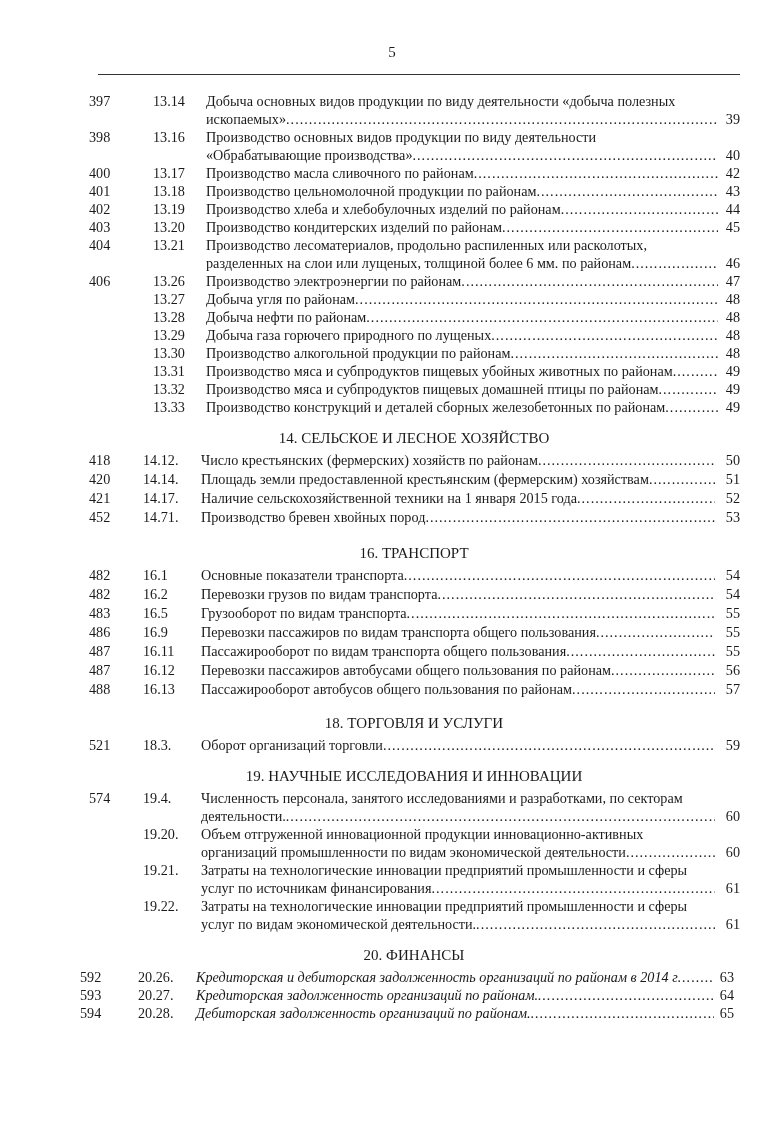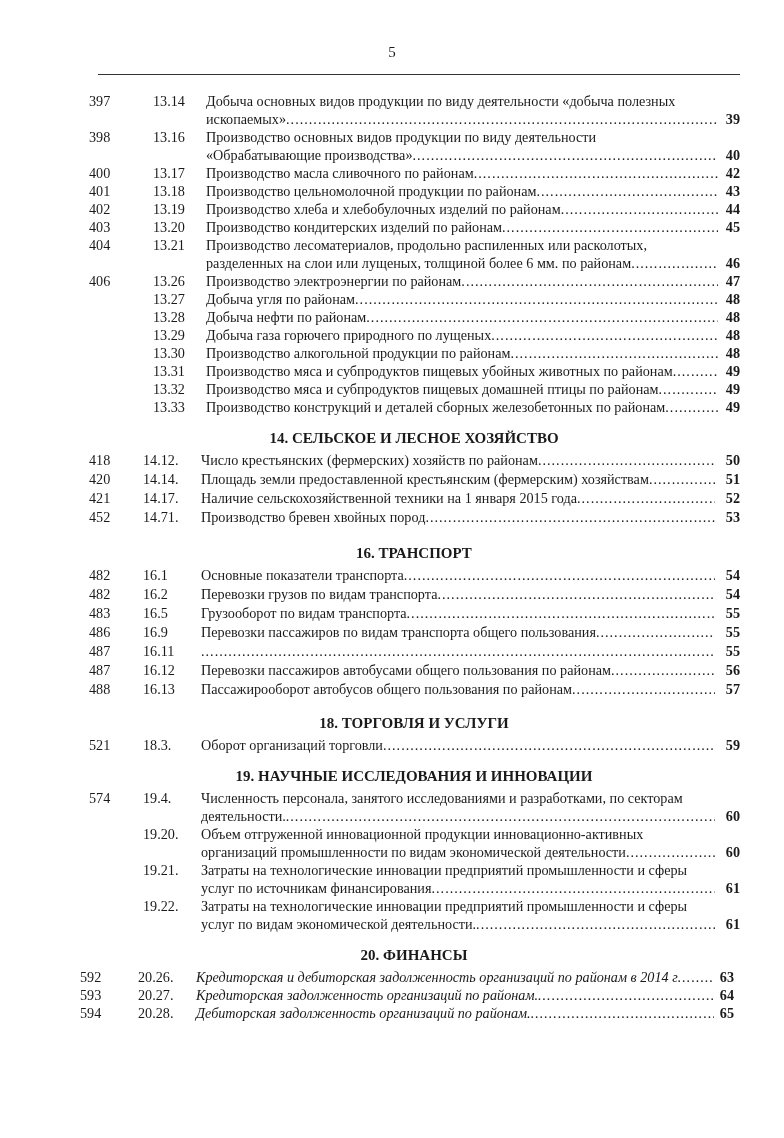--- a/index.html
+++ b/index.html
@@ -5,26 +5,26 @@
   html, body { margin:0; padding:0; background:#ffffff; }
   body { width:784px; height:1138px; position:relative; overflow:hidden;
          font-family:"Liberation Serif", "DejaVu Serif", serif; color:#1a1a1a; }
   .page-num { position:absolute; top:44px; left:0; width:784px; text-align:center; font-size:15px; }
   .rule { position:absolute; top:74px; left:98px; width:642px; height:0; border-top:1px solid #333; }
   .content { position:absolute; top:92px; left:0; width:768px; }
   .row { position:relative; font-size:14.2px; line-height:18px; }
   .c-src { position:absolute; left:89px; top:0; }
   .c-num { position:absolute; left:153px; top:0; }
   .c-title { margin-left:206px; width:512px;text-align:right; }
-  .c-page { position:absolute; right:28px; bottom:0;font-weight:bold; }
+  .c-page { position:absolute; right:28px; bottom:0; }
   .title-line { display:flex; }
   .title-line .txt { white-space:nowrap; }
   .dots { flex:1; overflow:hidden; white-space:nowrap; }
   .dots::after { content:"........................................................................................................................................................................"; letter-spacing:1px; }
-  .section-head { text-align:center; font-weight:bold; font-size:15px; margin:4px 0 4px 60px; }
+  .section-head { text-align:center; font-weight:normal; font-size:15px; margin:4px 0 4px 60px; }
   .sec14 .row .c-num, .sec16 .row .c-num, .sec18 .row .c-num, .sec19 .row .c-num { left:143px; }
   .sec14 .c-title, .sec16 .c-title, .sec18 .c-title, .sec19 .c-title { margin-left:201px; width:514px; }
   .sec16 .row, .sec14 .row { line-height:19px; }
   .sec20 .c-src { left:80px; }
   .sec20 .c-num { left:138px; }
   .sec20 .c-title { margin-left:196px; width:518px;font-style:italic; }
   .sec20 .c-page { right:34px; }
 </style>
 </head>
 <body>
@@ -300,20 +300,21 @@
             <span class="dots"></span>
           </div>
         </div>
         <span class="c-page">55</span>
       </div>
       <div class="row">
         <span class="c-src">487</span>
         <span class="c-num">16.11</span>
         <div class="c-title">
           <div class="title-line">
+            <span class="txt">Пассажирооборот по видам транспорта общего пользования</span>
             <span class="dots"></span>
           </div>
         </div>
         <span class="c-page">55</span>
       </div>
       <div class="row">
         <span class="c-src">487</span>
         <span class="c-num">16.12</span>
         <div class="c-title">
           <div class="title-line">

